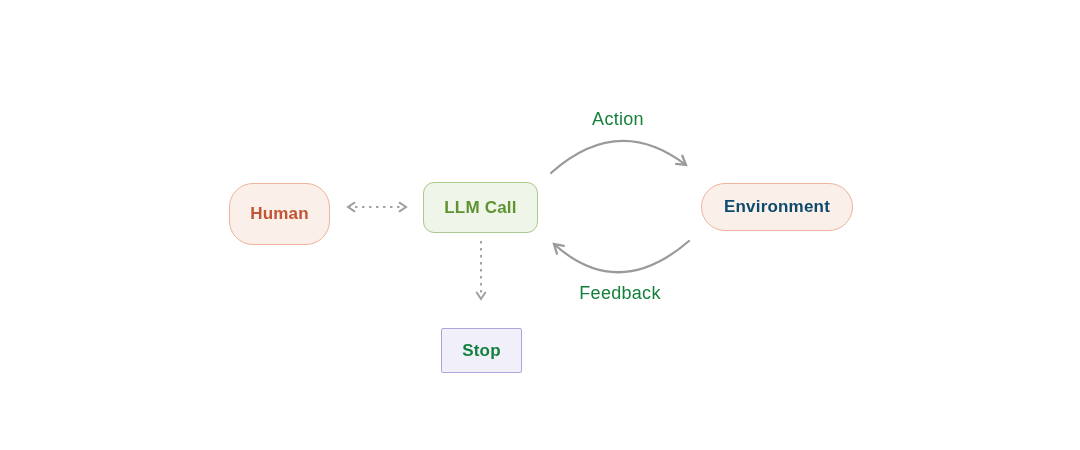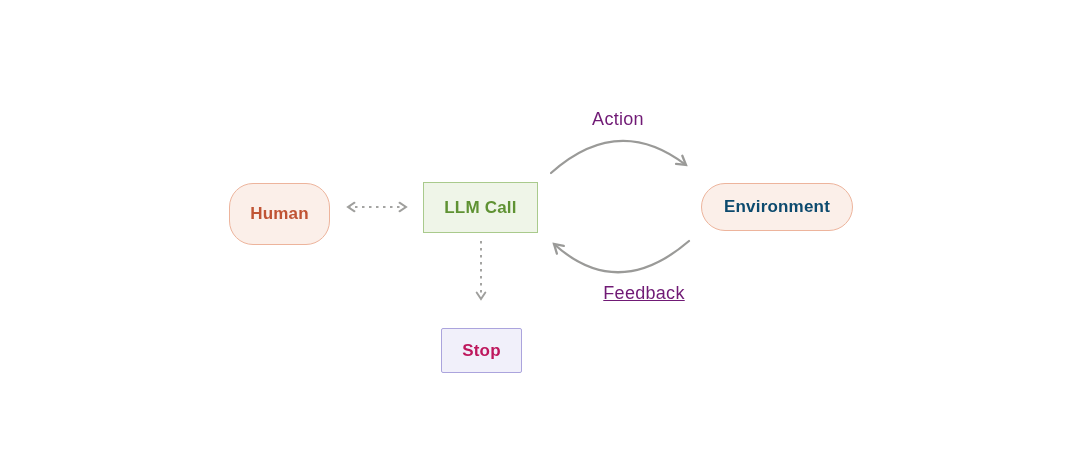--- a/index.html
+++ b/index.html
@@ -50,44 +50,44 @@
     color: #0c4a6e;
     border-radius: 24px;
   }
 
   .node-llm {
     left: 423px; top: 182px;
     width: 115px; height: 51px;
     background: #eff5e8;
     border-color: #a9ca8c;
     color: #5f9233;
-    border-radius: 0;
+    border-radius: 11px;
   }
 
   .node-stop {
     left: 441px; top: 328px;
     width: 81px; height: 45px;
     background: #f1f0fa;
     border-color: #aba4dd;
-    color: #be185d;
+    color: #15803d;
     border-radius: 2px;
   }
 
   .edge-label {
     position: absolute;
     transform: translateX(-50%);
     font-size: 18px;
     font-weight: 400;
     letter-spacing: 0.3px;
-    color: #701a75;
+    color: #15803d;
     white-space: nowrap;
   }
 
   .label-action  { left: 618px; top: 109px; }
-  .label-feedback{ left: 644px; top: 283px; text-decoration: underline; }
+  .label-feedback{ left: 620px; top: 283px; }
 </style>
 </head>
 <body>
 
 <div class="canvas">
 
   <svg class="arrow-layer" width="1080" height="450" viewBox="0 0 1080 450" xmlns="http://www.w3.org/2000/svg">
     <defs>
       <marker id="chev-small" viewBox="0 0 12 12" refX="8" refY="6" markerWidth="13" markerHeight="13" markerUnits="userSpaceOnUse" orient="auto-start-reverse">
         <path d="M2,2 L8,6 L2,10" fill="none" stroke="#9f9f9d" stroke-width="1.8" stroke-linecap="round" stroke-linejoin="miter"></path>

